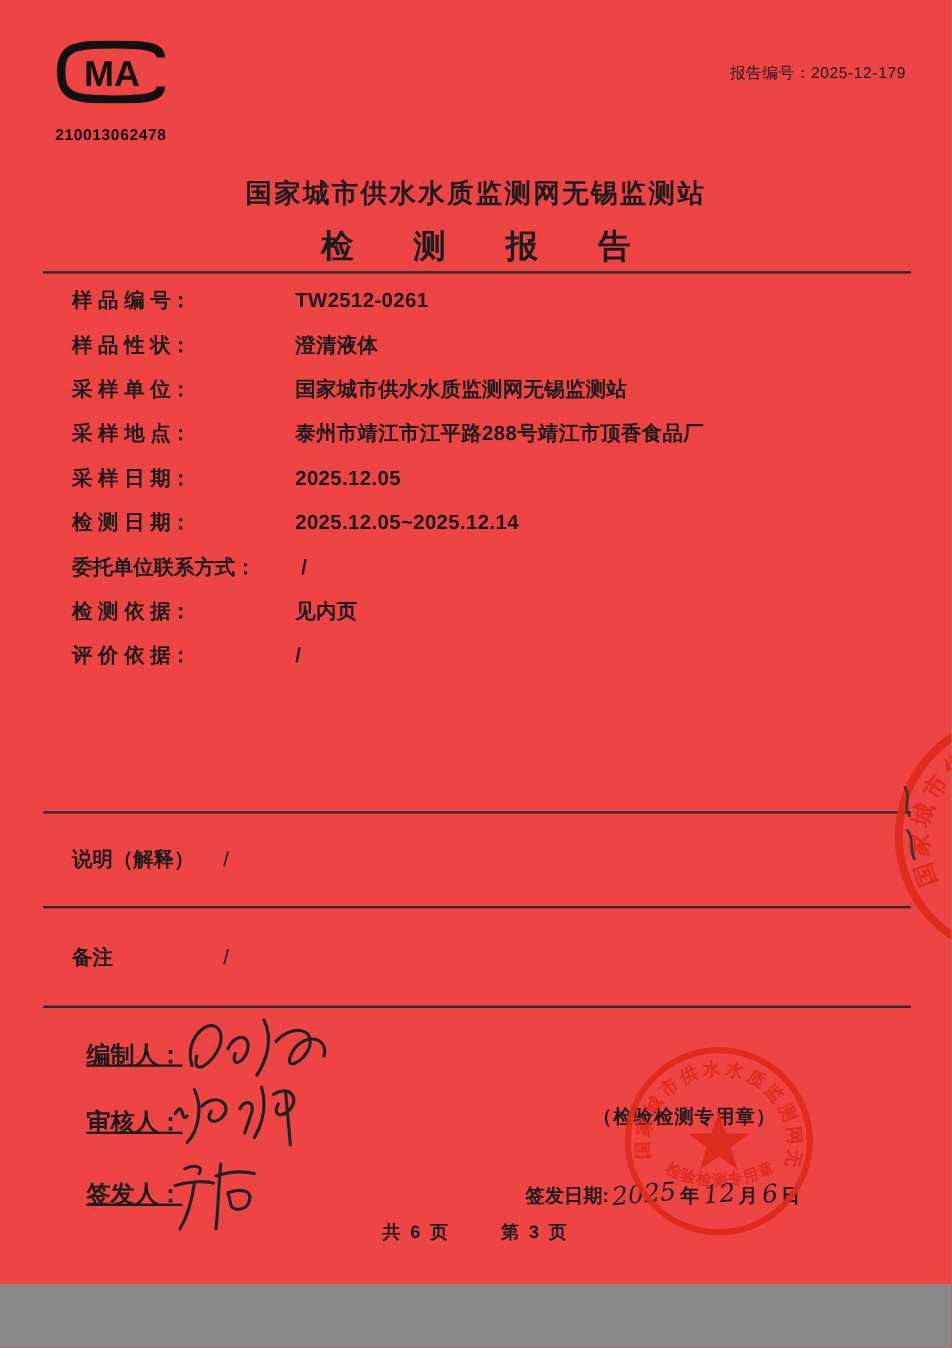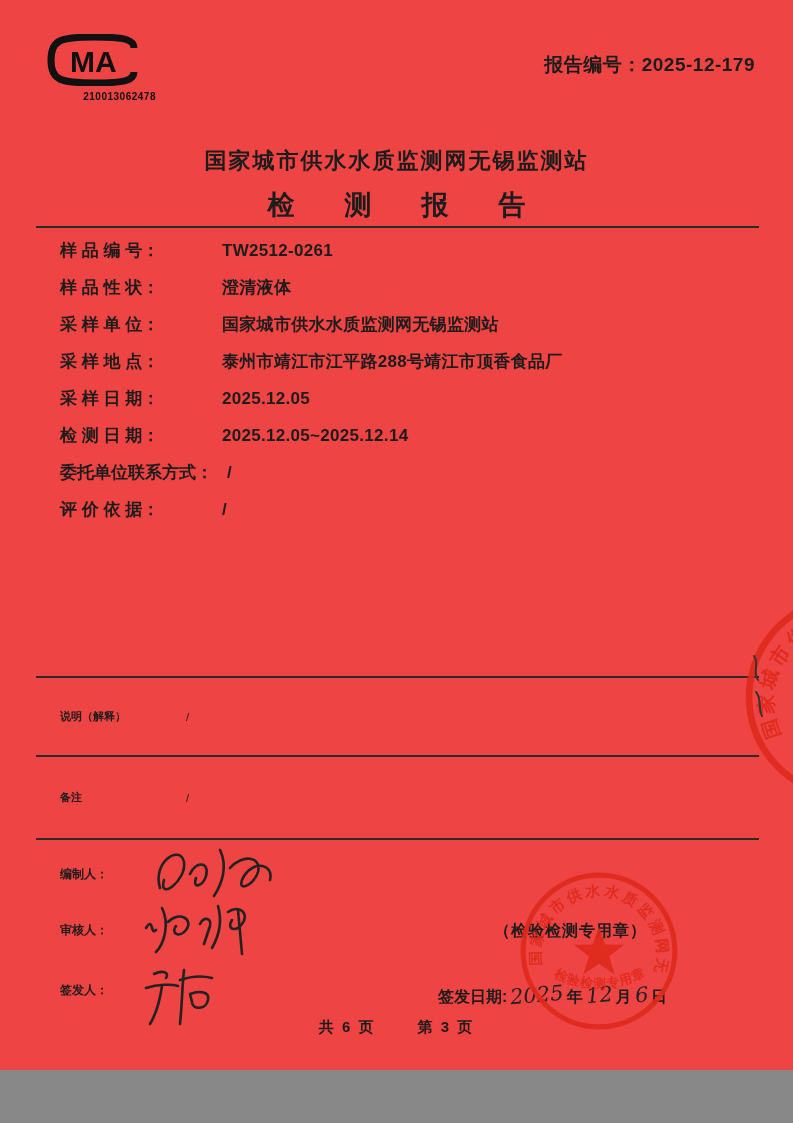--- a/index.html
+++ b/index.html
@@ -7,45 +7,45 @@
     position:relative;
     width:793px;height:1070px;
     margin:0 auto;
     background:#ef4444;
     overflow:hidden;
     font-family:"Liberation Sans", sans-serif;
     color:#1c1c1c;
   }
   
   .cma{position:absolute;left:46px;top:34px;width:110px;}
-  .cma-num{font-size:10px;font-weight:bold;letter-spacing:.5px;margin-top:1px;color:#111;text-align:right;}
-  .report-no{position:absolute;right:38px;top:52px;font-size:19px;font-weight:700;letter-spacing:.5px;}
+  .cma-num{font-size:13px;font-weight:bold;letter-spacing:.5px;margin-top:14px;color:#111;}
+  .report-no{position:absolute;right:38px;top:52px;font-size:13px;font-weight:400;letter-spacing:.5px;}
   
   .org-title{position:absolute;top:146px;left:0;width:100%;text-align:center;
     font-size:22px;font-weight:bold;letter-spacing:2px;}
   .report-title{position:absolute;top:187px;left:0;width:100%;text-align:center;}
   .report-title span{font-size:27px;font-weight:bold;letter-spacing:50px;margin-right:-50px;}
   
   .rule{position:absolute;left:36px;right:34px;background:#2b2b2b;}
   .rule1{top:226px;height:2px;}
   .rule2{top:676px;height:2px;}
   .rule3{top:755px;height:2px;}
   .rule4{top:838px;height:2px;}
   
   .fields{position:absolute;top:232px;left:60px;right:40px;}
-  .frow{height:37px;display:flex;align-items:center;font-size:17px;}
+  .frow{height:37px;display:flex;align-items:center;font-size:17px;gap:24px;}
   .flabel{font-weight:bold;min-width:148px;white-space:pre;}
   .fvalue{margin-left:14px;font-weight:700;letter-spacing:.3px;}
-  .nrow{position:absolute;left:60px;height:37px;display:flex;align-items:center;font-size:11px;}
+  .nrow{position:absolute;left:60px;height:37px;display:flex;align-items:center;font-size:17px;}
   .note1{top:698px;}
   .note2{top:779px;}
   .nlabel{font-weight:bold;min-width:110px;white-space:pre;}
   .nvalue{margin-left:16px;font-weight:500;}
   
-  .srow{position:absolute;left:60px;font-size:12px;font-weight:bold;}
+  .srow{position:absolute;left:72px;font-size:20px;font-weight:bold;text-decoration:underline;}
   .s1{top:866px;}
   .s2{top:922px;}
   .s3{top:982px;}
   .sig{position:absolute;}
   .sig path{fill:none;stroke:#222;stroke-width:2.6;stroke-linecap:round;stroke-linejoin:round;}
   
   .stamp-caption{position:absolute;left:494px;top:921px;font-size:16px;font-weight:bold;letter-spacing:1px;}
   .issue-date{position:absolute;left:438px;top:983px;font-size:16px;font-weight:600;white-space:nowrap;}
   .hand{display:inline-block;font-family:"DejaVu Serif", serif;font-style:italic;
     font-size:21px;font-weight:normal;transform:rotate(-5deg);color:#222;margin:0 3px;}
@@ -104,20 +104,24 @@
       </div>
     <div class="frow">
         <span class="flabel">检 测 日 期：</span>
         <span class="fvalue">2025.12.05~2025.12.14</span>
       </div>
     <div class="frow">
         <span class="flabel">委托单位联系方式：</span>
         <span class="fvalue">/</span>
       </div>
     <div class="frow">
+        <span class="flabel">检 测 依 据：</span>
+        <span class="fvalue">见内页</span>
+      </div>
+    <div class="frow">
         <span class="flabel">评 价 依 据：</span>
         <span class="fvalue">/</span>
       </div>
   </div>
 
   <div class="rule rule2"></div>
 
   <div class="nrow note1">
     <span class="nlabel">说明（解释）</span>
     <span class="nvalue">/</span>

